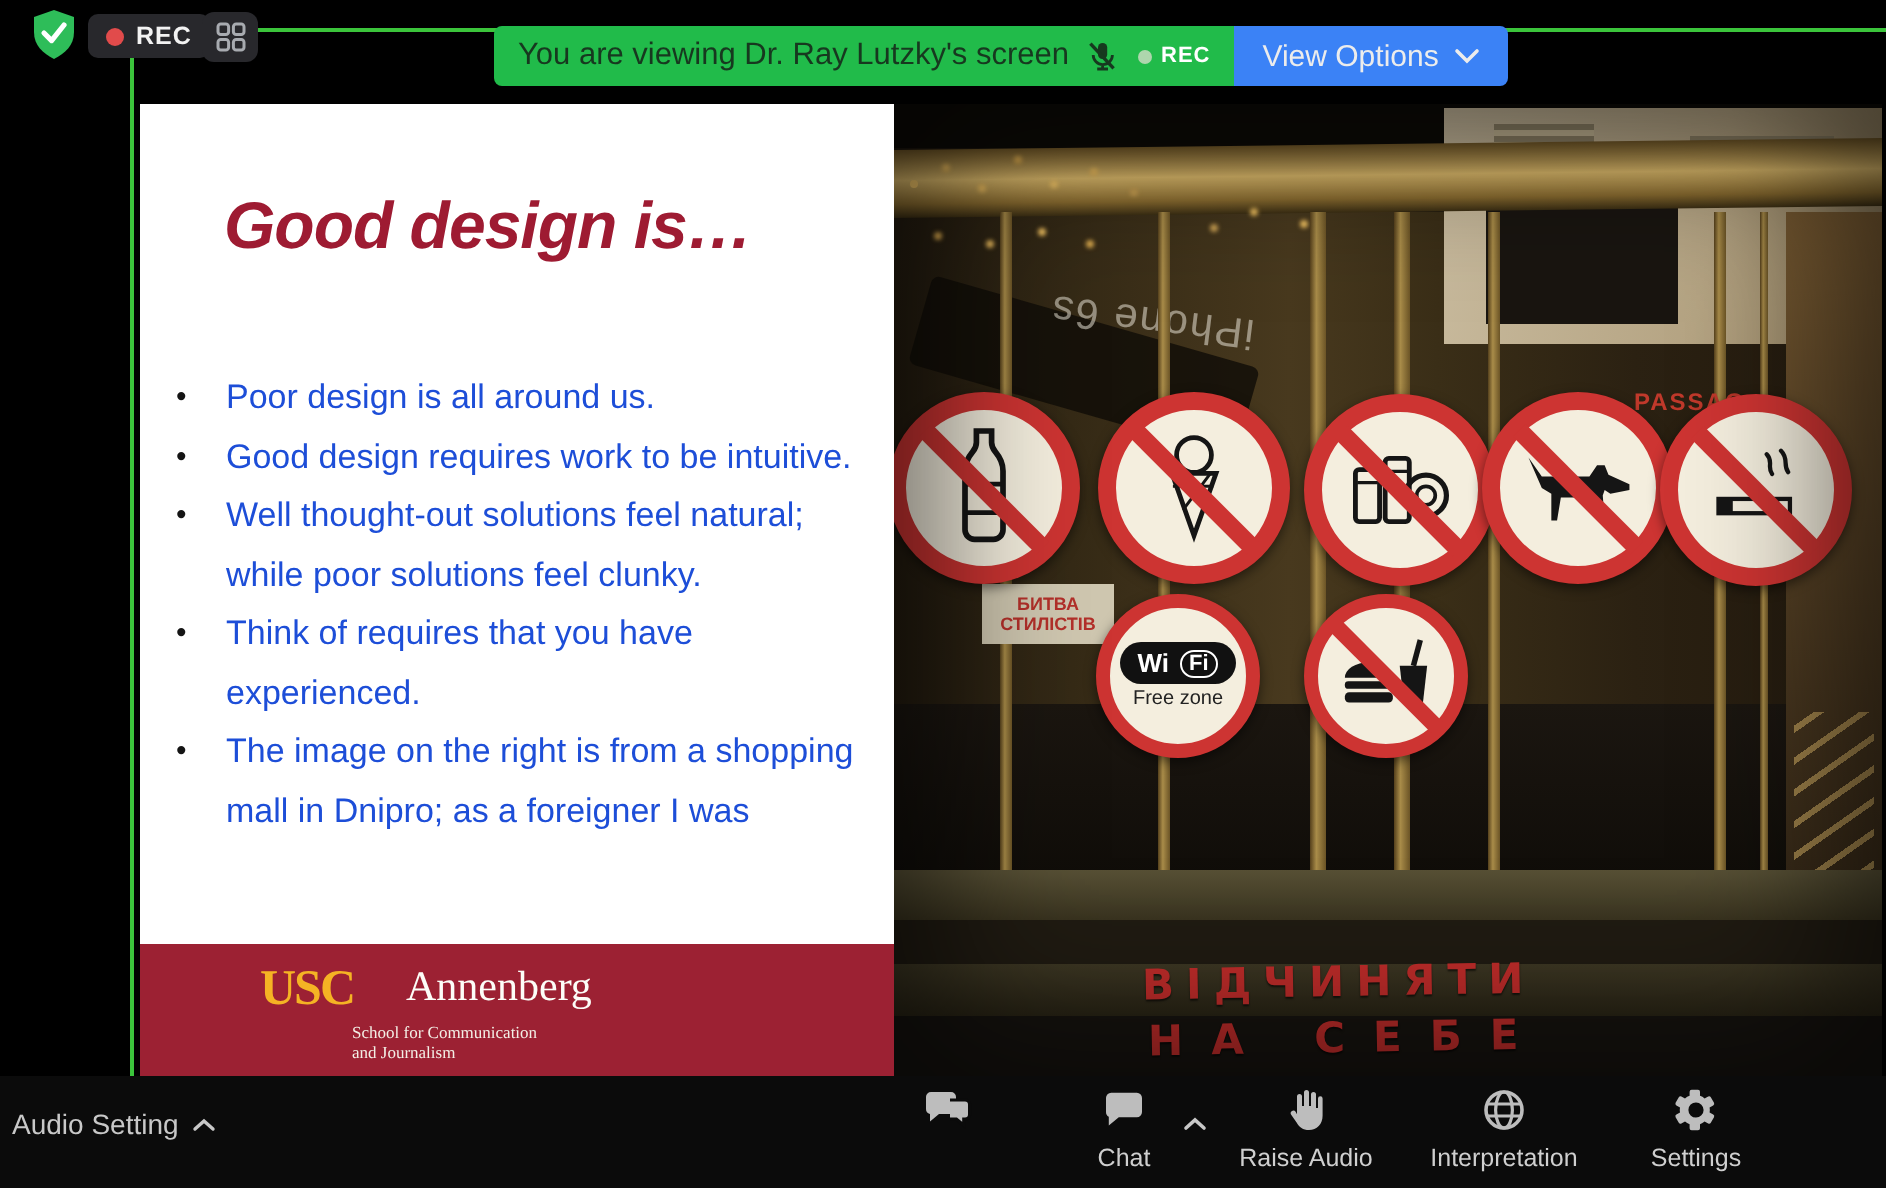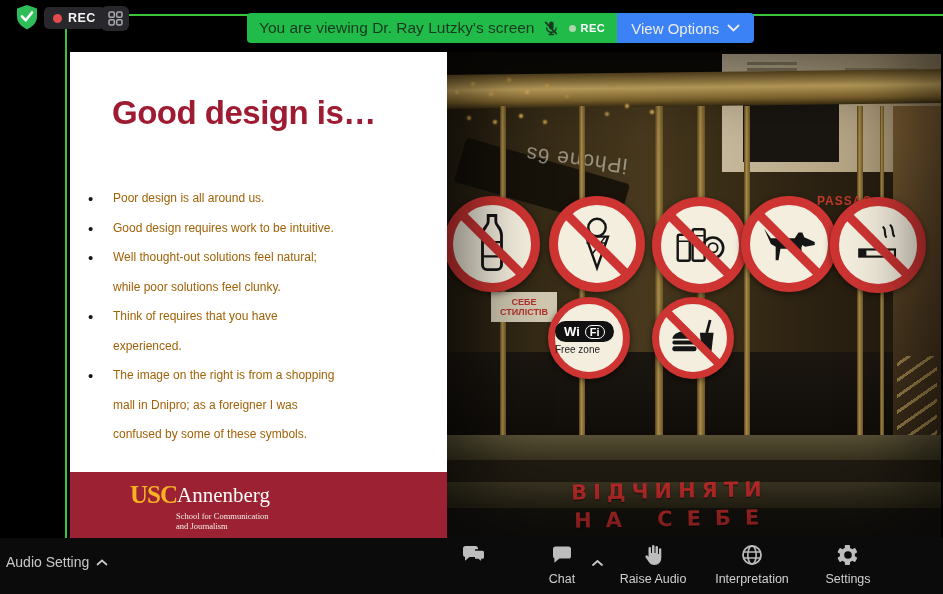--- a/index.html
+++ b/index.html
@@ -28,28 +28,28 @@
   .banner-rec{display:flex;align-items:center;gap:5px;margin-left:2px;}
   .banner-rec-dot{width:7px;height:7px;border-radius:50%;background:#aed6ad;}
   .banner-rec-label{color:#fff;font-size:11px;font-weight:bold;letter-spacing:.5px;}
   .banner-dark{background:#3b82f6;display:flex;align-items:center;gap:8px;
     padding:0 14px;border-radius:0 4px 4px 0;}
   .banner-dark span{color:#ececec;font-size:15px;}
 
   
   .slide{left:70px;top:52px;width:377px;height:486px;background:#fff;}
   .slide-title{left:42px;top:42px;font-size:33px;font-weight:bold;color:#9e1b32;
-    letter-spacing:-.5px;}
+    letter-spacing:-.5px;font-style:italic;}
   .bullets{left:43px;top:132px;width:330px;}
-  .bl{height:29.5px;line-height:29.5px;font-size:12px;color:#a16207;position:relative;
+  .bl{height:29.5px;line-height:29.5px;font-size:17px;color:#1d4ed8;position:relative;
     white-space:nowrap;}
   .bl.mark::before{content:"•";position:absolute;left:-25px;font-size:15px;color:#141414;}
   .slide-footer{left:0;top:420px;width:377px;height:66px;background:#9c2133;}
-  .usc-row{left:60px;top:9px;display:flex;align-items:center;
-    font-family:"Liberation Serif","DejaVu Serif",serif;}
+  .usc-row{left:60px;top:9px;display:flex;align-items:flex-start;
+    font-family:"Liberation Serif","DejaVu Serif",serif;gap:26px;}
   .usc{color:#f5b324;font-size:25px;font-weight:bold;letter-spacing:-1px;}
   .annenberg{color:#fdfdf8;font-size:21px;}
   .usc-sub{left:106px;top:39px;color:#f3efe6;font-size:8.5px;line-height:10px;
     font-family:"Liberation Serif","DejaVu Serif",serif;}
 
   
   .photo{left:447px;top:52px;width:494px;height:486px;overflow:hidden;background:#1c160e;}
   .ph-top{left:0;top:0;width:494px;height:22px;background:#0d0b07;}
   .ph-beam{left:-4px;top:20px;width:502px;height:34px;transform:rotate(-.7deg);
     background:linear-gradient(#6f5627,#e0bd6d 45%,#8a6c30 80%,#3c2f14);}
@@ -97,21 +97,21 @@
     background:#cd3432;transform:translateX(-50%) rotate(-45deg);}
   .sign svg{position:absolute;left:50%;top:50%;transform:translate(-50%,-50%);}
   .s1{left:-3px;top:144px;width:96px;height:96px;}
   .s2{left:102px;top:144px;width:96px;height:96px;}
   .s3{left:205px;top:145px;width:96px;height:96px;}
   .s4{left:294px;top:144px;width:96px;height:96px;}
   .s5{left:383px;top:145px;width:96px;height:96px;}
   .s6{left:101px;top:245px;width:82px;height:82px;border-width:7px;}
   .s7{left:205px;top:245px;width:82px;height:82px;border-width:7px;}
   .wifi-inner{position:absolute;left:0;top:0;width:100%;height:100%;
-    display:flex;flex-direction:column;align-items:flex-start;justify-content:center;gap:2px;}
+    display:flex;flex-direction:column;align-items:center;justify-content:center;gap:2px;}
   .wifi-logo{background:#111;border-radius:13px;padding:3px 9px;display:flex;gap:5px;
     align-items:center;}
   .wifi-logo .wi{color:#fff;font-size:13px;font-weight:bold;}
   .wifi-logo .fi{color:#fff;font-size:11px;font-weight:bold;border:1.5px solid #fff;
     border-radius:9px;padding:0 4px;}
   .wifi-caption{color:#222;font-size:10px;}
 
   .door-text1{left:124px;top:427px;color:#c32d2b;font-size:21px;font-weight:bold;
     letter-spacing:6px;font-family:"DejaVu Sans",sans-serif;transform:rotate(-1deg);
     text-shadow:0 1px 1px rgba(0,0,0,.6);}
@@ -179,21 +179,20 @@
   <div class="abs slide-title">Good design is…</div>
   <div class="abs bullets">
     <div class="bl mark">Poor design is all around us.</div>
     <div class="bl mark">Good design requires work to be intuitive.</div>
     <div class="bl mark">Well thought-out solutions feel natural;</div>
     <div class="bl">while poor solutions feel clunky.</div>
     <div class="bl mark">Think of requires that you have</div>
     <div class="bl">experienced.</div>
     <div class="bl mark">The image on the right is from a shopping</div>
     <div class="bl">mall in Dnipro; as a foreigner I was</div>
-    <div class="bl">confused by some of these symbols.</div>
   </div>
   <div class="abs slide-footer">
     <div class="abs usc-row">
       <span class="usc">USC</span>
       <span class="annenberg">Annenberg</span>
     </div>
     <div class="abs usc-sub">
       <div>School for Communication</div>
       <div>and Journalism</div>
     </div>
@@ -215,21 +214,21 @@
   <div class="abs ph-lower"></div>
   <div class="abs frame" style="left:53px;"></div>
   <div class="abs frame" style="left:132px;"></div>
   <div class="abs frame" style="left:208px;width:8px;"></div>
   <div class="abs frame" style="left:250px;width:8px;"></div>
   <div class="abs frame" style="left:297px;"></div>
   <div class="abs frame" style="left:410px;"></div>
   <div class="abs frame" style="left:433px;width:4px;"></div>
   <div class="abs ph-right"></div>
   <div class="abs poster">
-    <div>СЕБЕ</div>
+    <div>БИТВА</div>
     <div>СТИЛІСТІВ</div>
   </div>
   <div class="abs storefront-text">PASSAG</div>
   <div class="abs ph-band1"></div>
   <div class="abs ph-band2"></div>
   <div class="abs ph-band3"></div>
   <div class="abs ph-band4"></div>
 
   <div class="abs sign slash s1">
     <svg width="38" height="62" viewBox="0 0 40 64">

